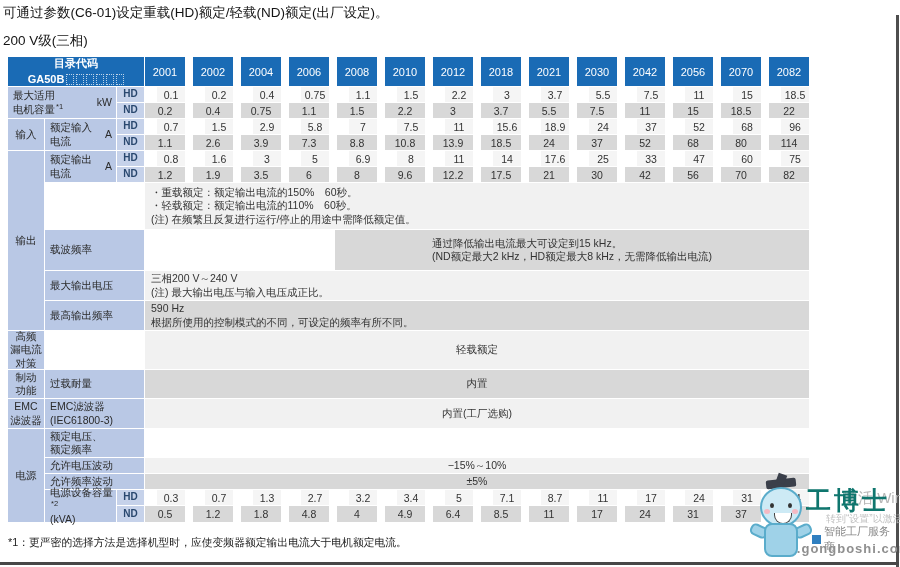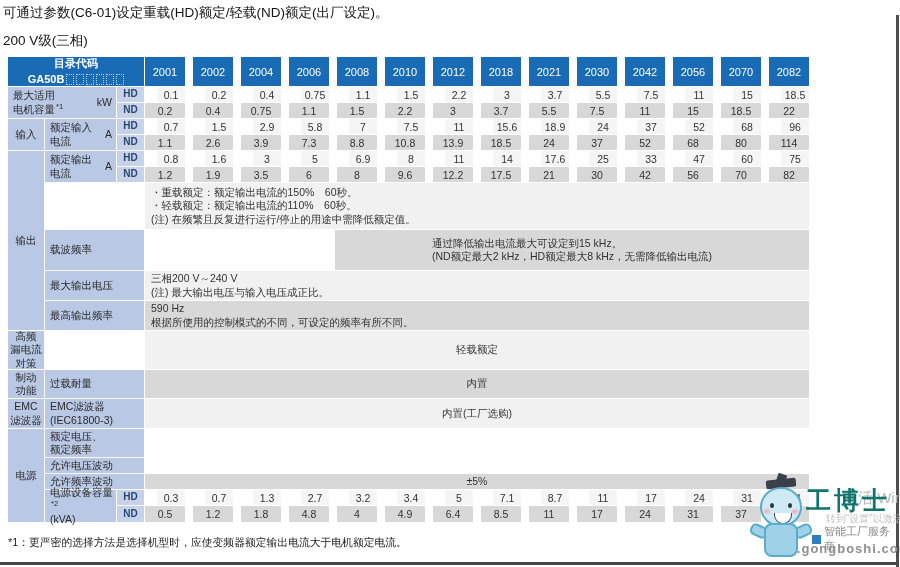--- a/index.html
+++ b/index.html
@@ -256,20 +256,21 @@
     <div class="cell lab prewrap" style="grid-area:14/2/15/4">EMC滤波器
 (IEC61800-3)</div>
     <div class="cell bg-l center" style="grid-area:14/4/15/18">内置(工厂选购)</div>
 
     <div class="cell side" style="grid-area:15/1/20/2">电源</div>
 
     <div class="cell lab prewrap" style="grid-area:15/2/16/4">额定电压、
 额定频率</div>
 
     <div class="cell lab" style="grid-area:16/2/17/4">允许电压波动</div>
+    <div class="cell bg-l center" style="grid-area:16/4/17/18">−15%～10%</div>
 
     <div class="cell lab" style="grid-area:17/2/18/4">允许频率波动</div>
     <div class="cell bg-g center" style="grid-area:17/4/18/18">±5%</div>
 
     <div class="cell lab" style="grid-area:18/2/20/3">
       <div><span>电源设备容量</span><span class="sup">*2</span></div>
       <div>(kVA)</div>
     </div>
     <div class="cell hdnd" style="grid-area:18/3/19/4">HD</div>
     <div class="cell hdnd" style="grid-area:19/3/20/4">ND</div>

